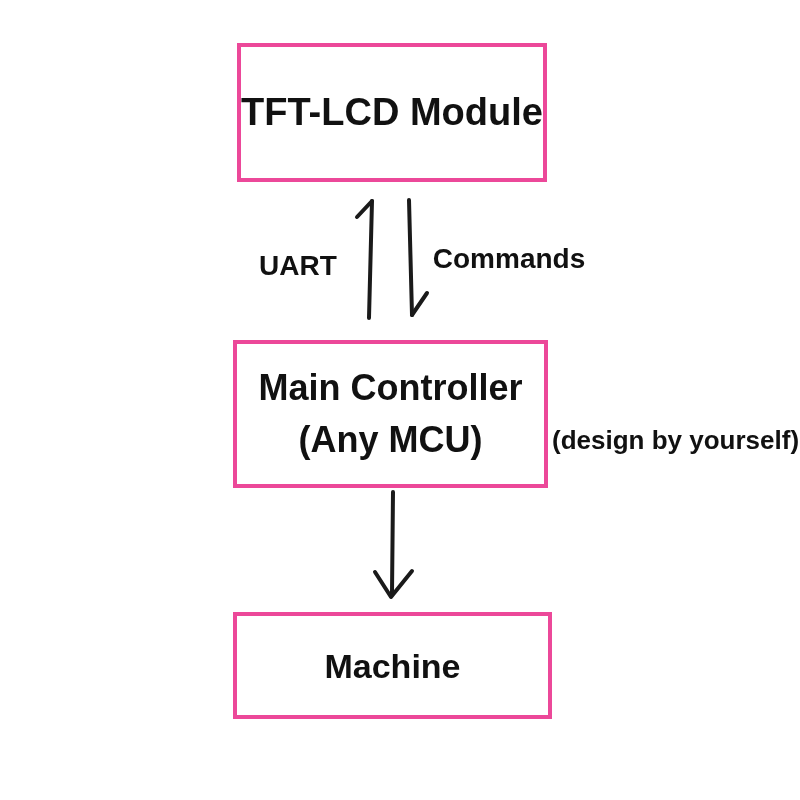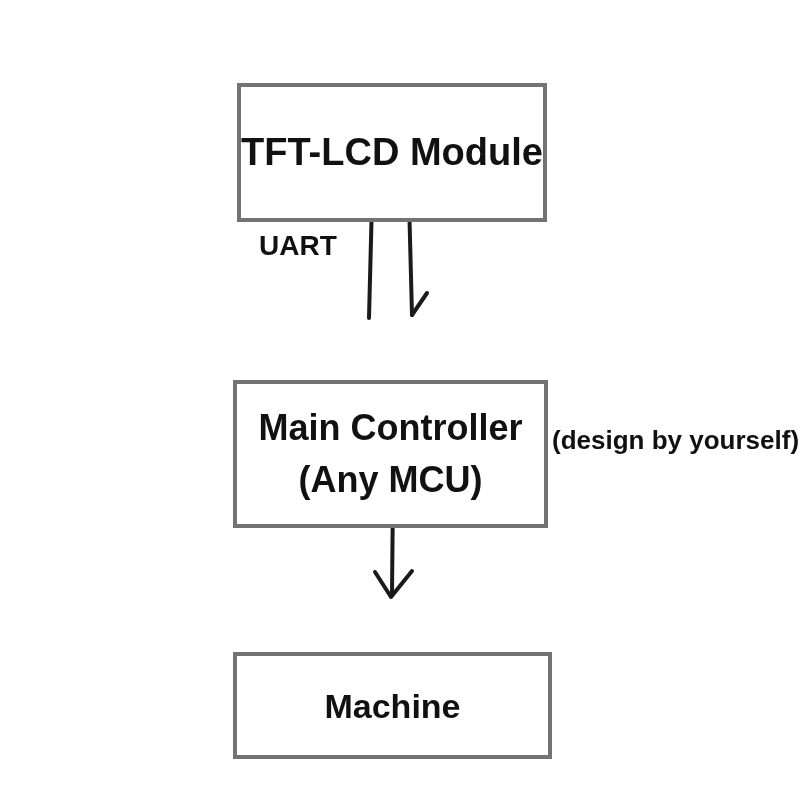--- a/index.html
+++ b/index.html
@@ -19,29 +19,28 @@
   .arrow-layer {
     position: absolute;
     left: 0;
     top: 0;
     width: 800px;
     height: 800px;
   }
   .node-box {
     position: absolute;
     box-sizing: border-box;
-    border: 4px solid #737373;
+    border: 4px solid #ec4899;
     background: #ffffff;
     display: flex;
     flex-direction: column;
     align-items: center;
     justify-content: center;
     text-align: center;
     font-weight: bold;
-    margin-top: 40px;
   }
   .box-tft {
     left: 237px;
     top: 43px;
     width: 310px;
     height: 139px;
     font-size: 38px;
     line-height: 55px;
   }
   .box-mcu {
@@ -63,21 +62,21 @@
   .edge-label {
     position: absolute;
     font-weight: bold;
     font-size: 28px;
     line-height: 32px;
     text-align: center;
     white-space: nowrap;
   }
   .label-uart {
     left: 253px;
-    top: 230px;
+    top: 250px;
     width: 90px;
   }
   .label-commands {
     left: 428px;
     top: 243px;
     width: 162px;
   }
   .design-note {
     position: absolute;
     left: 552px;
@@ -110,20 +109,21 @@
       <path d="M 375 572 L 391 597 L 412 571"></path>
     </g>
   </svg>
 
   <div class="node-box box-tft">
     <span>TFT-LCD Module</span>
   </div>
 
   <div class="edge-label label-uart">UART</div>
 
+  <div class="edge-label label-commands">Commands</div>
 
   <div class="node-box box-mcu">
     <span>Main Controller</span>
     <span>(Any MCU)</span>
   </div>
 
   <div class="design-note">(design by yourself)</div>
 
   <div class="node-box box-machine">
     <span>Machine</span>

